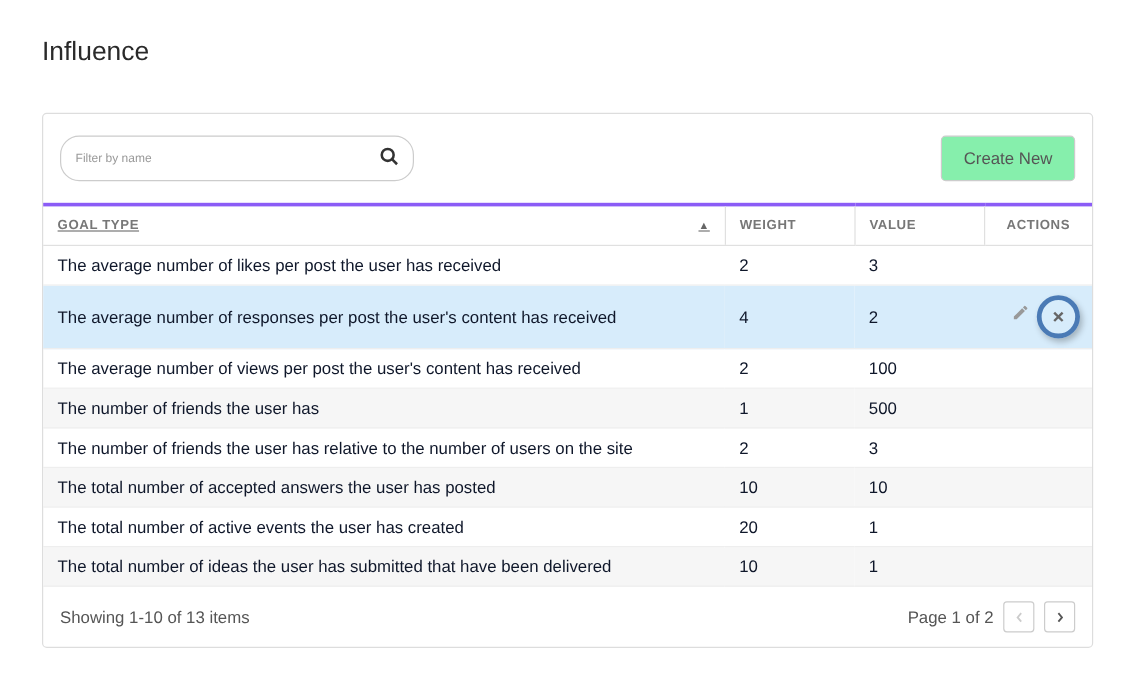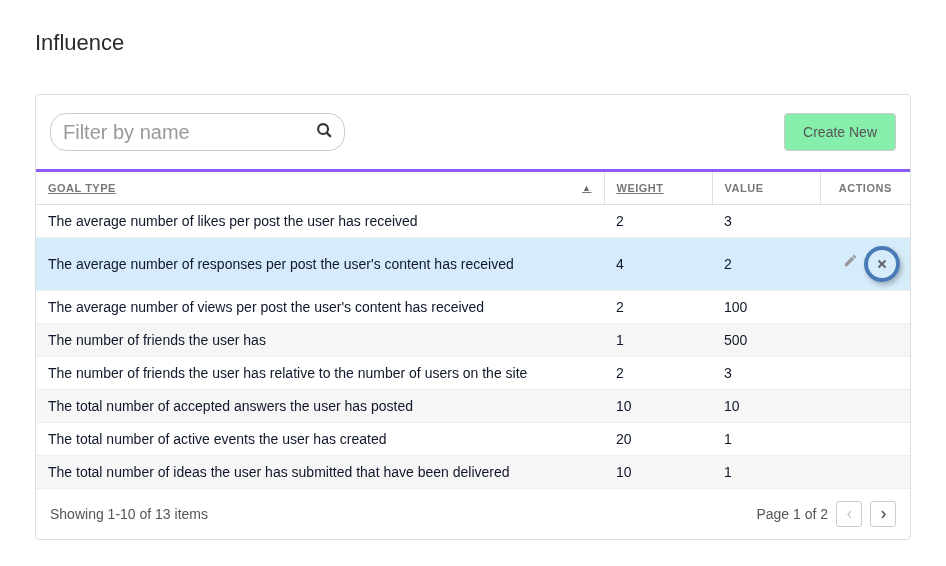--- a/index.html
+++ b/index.html
@@ -32,21 +32,21 @@
     .search-wrap {
       position: relative;
       width: 295px;
     }
     .search-input {
       width: 100%;
       height: 38px;
       border: 1px solid #ccc;
       border-radius: 16px;
       padding: 0 40px 0 12px;
-      font-size: 20px;
+      font-size: 10px;
       color: #737373;
     }
     .search-input::placeholder { color: #999; }
     .search-icon {
       position: absolute;
       right: 12px;
       top: 50%;
       transform: translateY(-50%);
       color: #333;
     }
@@ -79,21 +79,21 @@
     thead th:first-child { border-left: none; }
     thead th.sortable { text-decoration: underline; cursor: pointer; }
     .sort-arrow {
       font-size: 9px;
       margin-left: 2px;
       color: #666;
       display: inline-block;
       vertical-align: middle;
     }
     thead th.col-goal { width: auto; }
-    thead th.col-weight { width: 108px; text-decoration: underline; }
+    thead th.col-weight { width: 108px; }
     thead th.col-value { width: 108px; }
     thead th.col-actions { width: 90px; text-align: center;}
     tbody td {
       padding: 8px 12px;
       font-size: 14px;
       color: #0f172a;
       border-bottom: 1px solid #eee;
       vertical-align: middle;
     }
     tbody tr:nth-child(even) td {

